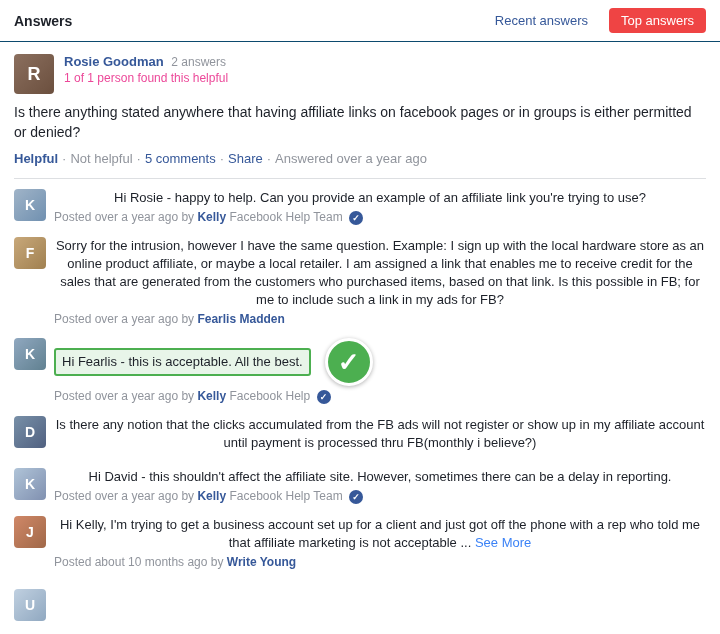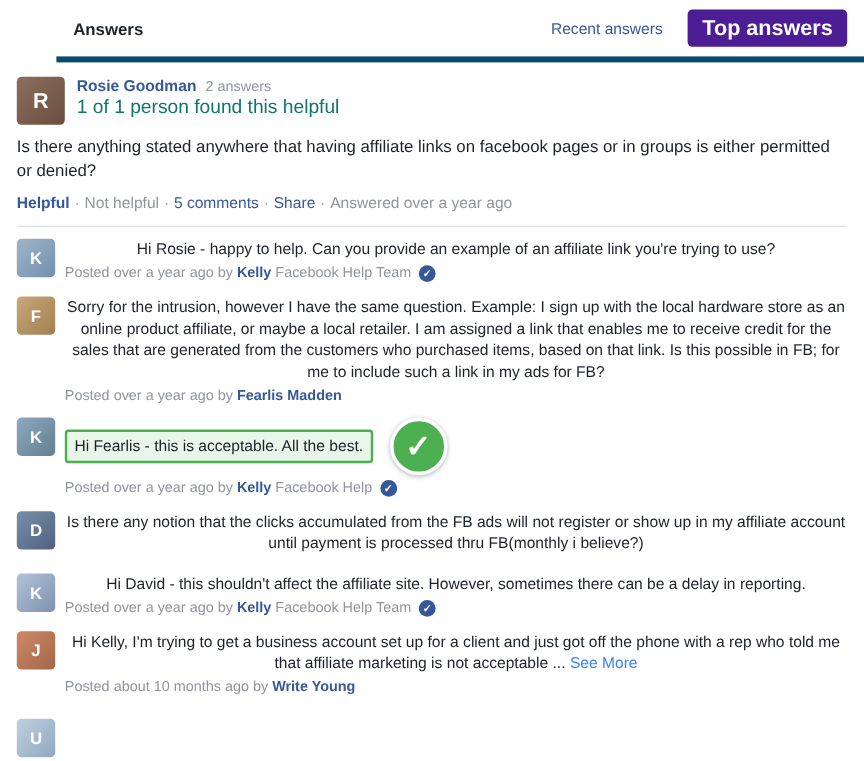--- a/index.html
+++ b/index.html
@@ -15,47 +15,46 @@
       width: 720px;
       background: #fff;
     }
 
     
     .answers-header {
       display: flex;
       align-items: center;
       justify-content: space-between;
       padding: 8px 14px;
-      border-bottom: 5px solid #0c4a6e;
-      margin-left: 47px;
+      border-bottom: 1px solid #0c4a6e;
     }
     .answers-title {
       font-size: 14px;
       font-weight: 600;
       color: #1d2129;
     }
     .header-right {
       display: flex;
       align-items: center;
       gap: 21px;
     }
     .recent-answers-link {
       color: #365899;
       font-size: 13px;
       text-decoration: none;
       cursor: pointer;
     }
     .top-answers-btn {
-      background: #4c1d95;
+      background: #ef4444;
       color: #fff;
       border: none;
       border-radius: 4px;
       padding: 5px 12px;
-      font-size: 18px;
-      font-weight: 700;
+      font-size: 13px;
+      font-weight: 400;
       cursor: pointer;
     }
 
     
     .answer-section {
       padding: 12px 14px 0 14px;
     }
     .answer-top {
       display: flex;
       gap: 10px;
@@ -85,22 +84,22 @@
       font-weight: 600;
       font-size: 13px;
       text-decoration: none;
     }
     .author-answers-count {
       color: #90949c;
       font-size: 12px;
       margin-left: 4px;
     }
     .helpful-text {
-      color: #0f766e;
-      font-size: 16px;
+      color: #ec4899;
+      font-size: 12px;
       margin-top: 2px;
     }
     .answer-body {
       font-size: 14px;
       color: #1d2129;
       line-height: 1.45;
       margin-bottom: 8px;
       padding-left: 0;
     }
     .answer-actions {

